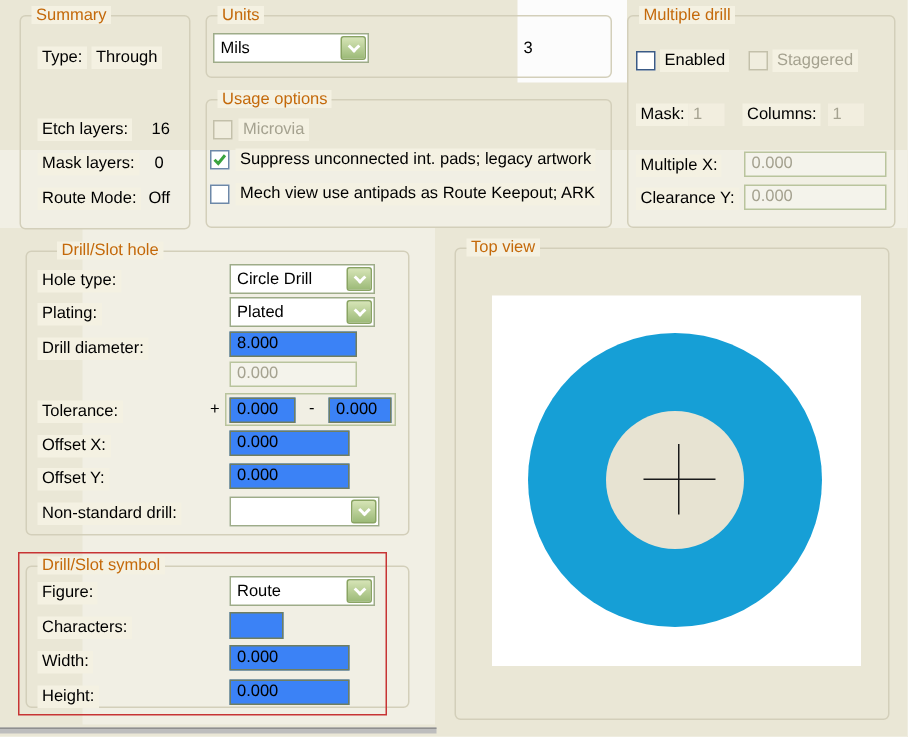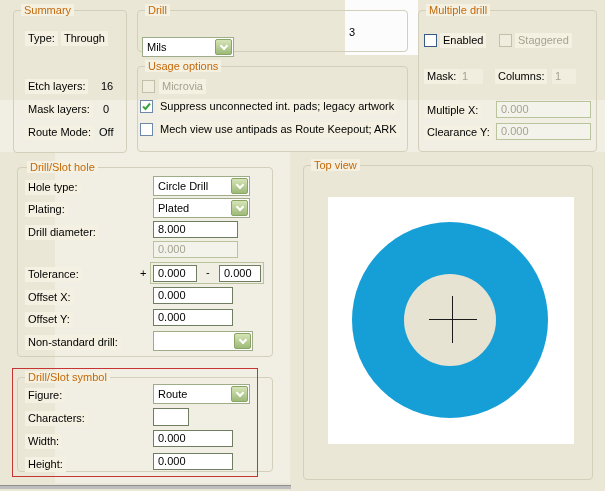--- a/index.html
+++ b/index.html
@@ -16,21 +16,21 @@
   .val { position: absolute; z-index: 2; white-space: nowrap; line-height: 13px; }
   .dis-txt { color: #a5a290; }
   .combo { position: absolute; z-index: 2; background: #fff; border: 1px solid #9eac89;
            height: 20px; display: flex; align-items: center; }
   .combo .txt { padding-left: 4px; flex: 1; line-height: 16px; }
   .combo-btn { width: 17px; height: 16px; margin: 1px; border: 1px solid #8aa463; border-radius: 2px;
                background: linear-gradient(#d6e4b6, #9cba78); display: flex; align-items: center;
                justify-content: center; flex: none; }
   .chev { width: 6px; height: 6px; border-right: 2px solid #fff; border-bottom: 2px solid #fff;
           transform: rotate(45deg); margin-top: -3px; }
-  .input { position: absolute; z-index: 2; background: #ffffff; border: 1px solid #6f7e60;
+  .input { position: absolute; z-index: 2; background: #3b82f6; border: 1px solid #6f7e60;
            height: 17px; line-height: 15px; padding-left: 4px; }
   .input.dis { background: rgba(255,255,255,0.25); border-color: #b9c49d; color: #a5a290; }
   .field-dis { position: absolute; z-index: 2; border: 1px solid #b9c49d;
                background: rgba(255,255,255,0.25); color: #a5a290; height: 17px;
                line-height: 15px; padding-left: 4px; }
   .patch-dis { position: absolute; z-index: 2; background: #f2eedf; color: #a5a290;
                padding: 1px 3px; line-height: 13px; }
   .tol-wrap { position: absolute; z-index: 1; border: 1px solid #b9c49d; background: transparent; }
   .cb { position: absolute; z-index: 2; width: 13px; height: 13px; background: #fff;
         border: 1px solid #6d88a8; }
@@ -57,22 +57,22 @@
   <div class="lbl" style="left:25px;top:31px">Type:</div>
   <div class="lbl" style="left:61px;top:31px">Through</div>
   <div class="lbl" style="left:25px;top:79px">Etch layers:</div>
   <div class="val" style="left:101px;top:80px">16</div>
   <div class="lbl" style="left:25px;top:102px">Mask layers:</div>
   <div class="val" style="left:103px;top:103px">0</div>
   <div class="lbl" style="left:25px;top:125px">Route Mode:</div>
   <div class="val" style="left:99px;top:126px">Off</div>
 
   <div class="grp" style="left:137px;top:10px;width:271px;height:42px"></div>
-  <div class="grp-title" style="left:145px;top:4px">Drill</div>
-  <div class="combo" style="left:142px;top:37px;width:92px">
+  <div class="grp-title" style="left:145px;top:4px">Units</div>
+  <div class="combo" style="left:142px;top:22px;width:104px">
     <span class="txt">Mils</span>
     <span class="combo-btn">
       <span class="chev"></span>
     </span>
   </div>
   <div class="val" style="left:349px;top:26px">3</div>
 
   <div class="grp" style="left:137px;top:66px;width:271px;height:86px"></div>
   <div class="grp-title" style="left:145px;top:60px">Usage options</div>
 
@@ -101,21 +101,21 @@
   <div class="patch-dis" style="left:459px;top:69px;width:24px">1</div>
   <div class="lbl" style="left:495px;top:69px">Columns:</div>
   <div class="patch-dis" style="left:552px;top:69px;width:24px">1</div>
 
   <div class="lbl" style="left:424px;top:103px">Multiple X:</div>
   <div class="field-dis" style="left:496px;top:101px;width:95px">0.000</div>
   <div class="lbl" style="left:424px;top:125px">Clearance Y:</div>
   <div class="field-dis" style="left:496px;top:123px;width:95px">0.000</div>
 
   <div class="grp" style="left:17px;top:167px;width:256px;height:190px"></div>
-  <div class="grp-title" style="left:27px;top:161px">Drill/Slot hole</div>
+  <div class="grp-title" style="left:38px;top:161px">Drill/Slot hole</div>
 
   <div class="lbl" style="left:25px;top:180px">Hole type:</div>
   <div class="combo" style="left:153px;top:176px;width:97px">
     <span class="txt">Circle Drill</span>
     <span class="combo-btn">
       <span class="chev"></span>
     </span>
   </div>
 
   <div class="lbl" style="left:25px;top:202px">Plating:</div>

